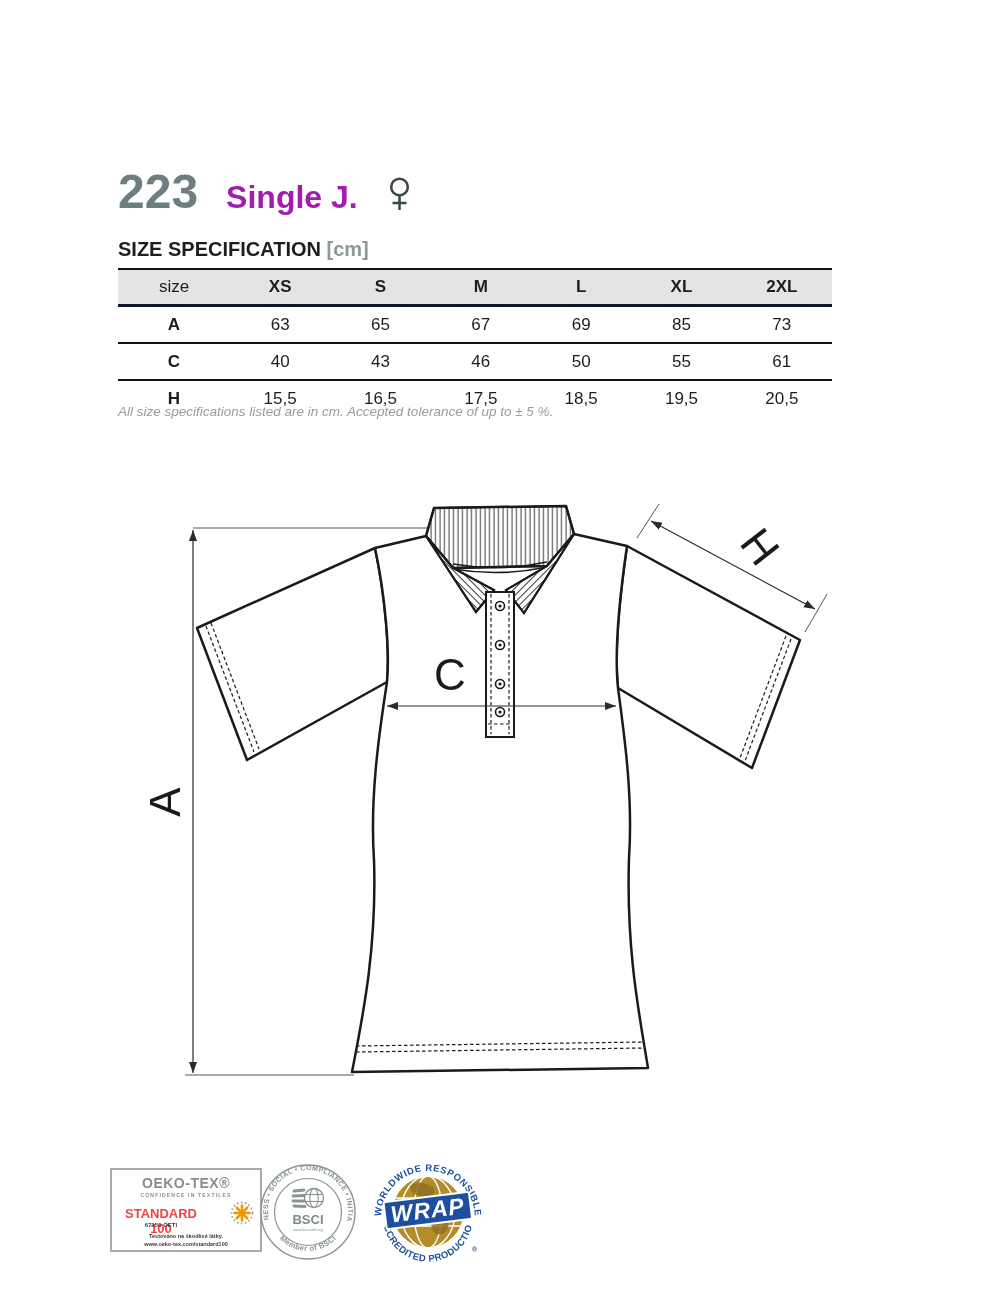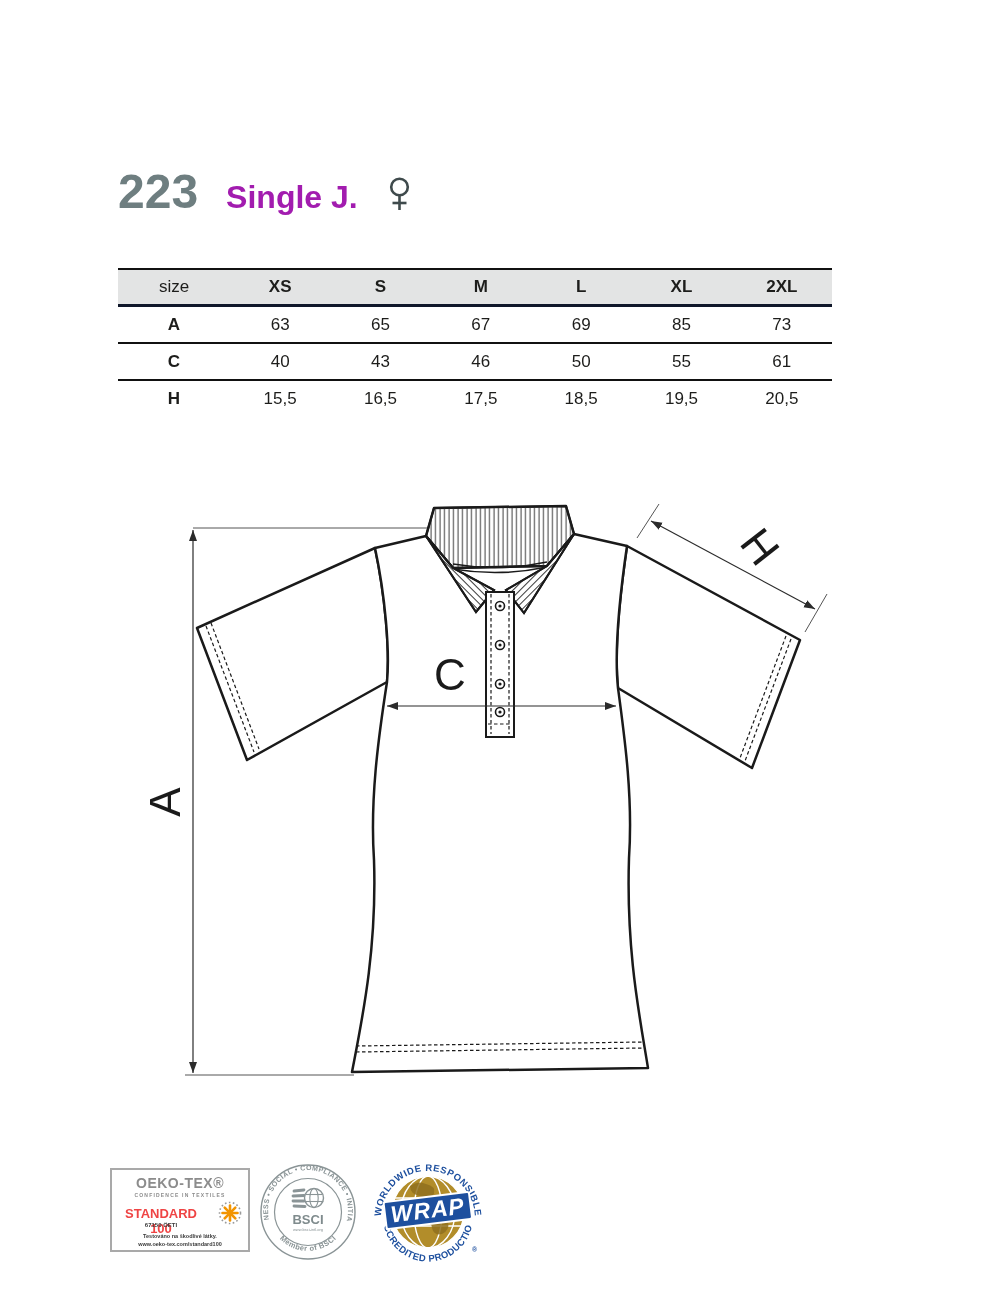--- a/index.html
+++ b/index.html
@@ -41,21 +41,21 @@
   .diagram{position:absolute;left:150px;top:490px;}
   .outline{fill:#ffffff;stroke:#1a1a1a;stroke-width:2.5;stroke-linejoin:round;}
   .seam{fill:none;stroke:#1a1a1a;stroke-width:1.6;}
   .stitch{fill:none;stroke:#1a1a1a;stroke-width:1.2;stroke-dasharray:3.5,2.5;}
   .dim{stroke:#2b2b2b;stroke-width:1.2;fill:none;}
   .thin{stroke:#555;stroke-width:1;fill:none;}
   .dimlabel{font-family:"Liberation Sans",sans-serif;font-size:44px;fill:#1a1a1a;font-weight:400;}
 
   
   .certs{position:absolute;left:0;top:0;}
-  .oeko{position:absolute;left:110px;top:1168px;width:140px;height:84px;border:2px solid #a9a9a9;
+  .oeko{position:absolute;left:110px;top:1168px;width:152px;height:84px;border:2px solid #a9a9a9;
         box-sizing:border-box;text-align:center;}
   .oeko .t1{margin-top:5px;font-size:14px;font-weight:bold;color:#8c8c8c;letter-spacing:.5px;}
   .oeko .t2{font-size:5px;font-weight:bold;color:#8c8c8c;letter-spacing:1.2px;margin-top:1px;}
   .oeko .std{position:absolute;left:4px;top:36px;width:90px;font-size:13px;font-weight:bold;color:#ef4444;}
   .oeko .no{position:absolute;left:4px;top:52px;width:90px;font-size:6px;font-weight:bold;color:#3a3a3a;}
   .oeko .l1{position:absolute;left:0;top:63px;width:100%;font-size:5.5px;font-weight:bold;color:#3a3a3a;}
   .oeko .l2{position:absolute;left:0;top:71px;width:100%;font-size:5.5px;font-weight:bold;color:#3a3a3a;}
   .oeko .flower{position:absolute;right:5px;top:30px;}
   .bsci{position:absolute;left:258px;top:1162px;}
   .wrap{position:absolute;left:372px;top:1156px;}
@@ -73,20 +73,24 @@
       <svg width="27" height="36" viewBox="0 0 27 36">
         <g fill="none" stroke="#3f4a4c" stroke-width="2.6">
           <circle cx="13.5" cy="10" r="8.3"></circle>
           <line x1="13.5" y1="18.3" x2="13.5" y2="33"></line>
           <line x1="6.5" y1="26" x2="20.5" y2="26"></line>
         </g>
       </svg>
     </span>
   </div>
 
+  <div class="heading">
+    <span>SIZE SPECIFICATION</span>
+    <span class="unit">[cm]</span>
+  </div>
 
   <table class="sizes">
     <colgroup>
         <col class="c0">
         <col>
         <col>
         <col>
         <col>
         <col>
         <col>
@@ -126,20 +130,21 @@
         <td>15,5</td>
         <td>16,5</td>
         <td>17,5</td>
         <td>18,5</td>
         <td>19,5</td>
         <td>20,5</td>
       </tr>
     </tbody>
   </table>
 
+  <div class="note">All size specifications listed are in cm. Accepted tolerance of up to ± 5 %.</div>
 
   <div class="diagram">
     <svg width="680" height="600" viewBox="0 0 680 600">
       <defs>
         <marker id="arr" viewBox="0 0 12 10" refX="11" refY="5" markerWidth="12" markerHeight="10" markerUnits="userSpaceOnUse" orient="auto-start-reverse">
           <path d="M0,1 L11,5 L0,9 Z" fill="#2b2b2b"></path>
         </marker>
         <pattern id="vhatch" width="4.5" height="8" patternUnits="userSpaceOnUse">
           <path d="M2,0 V8" stroke="#3a3a3a" stroke-width="1"></path>
         </pattern>

